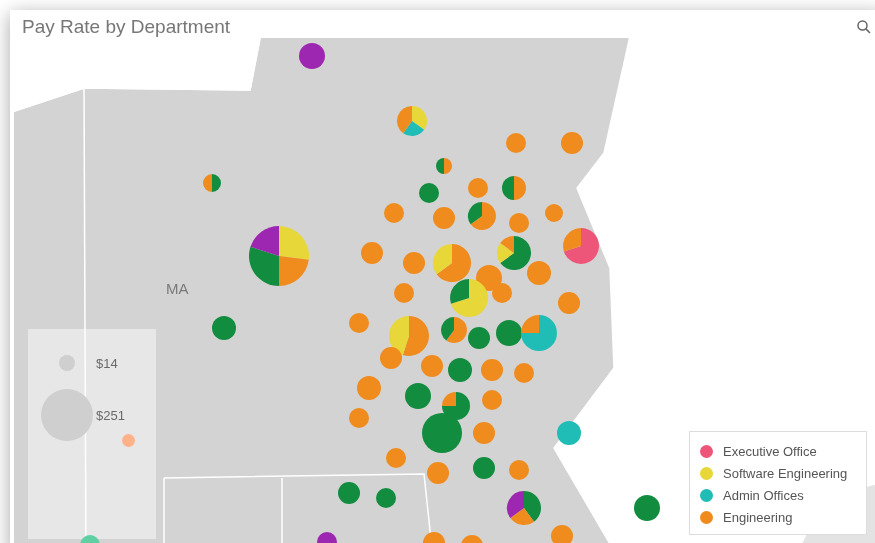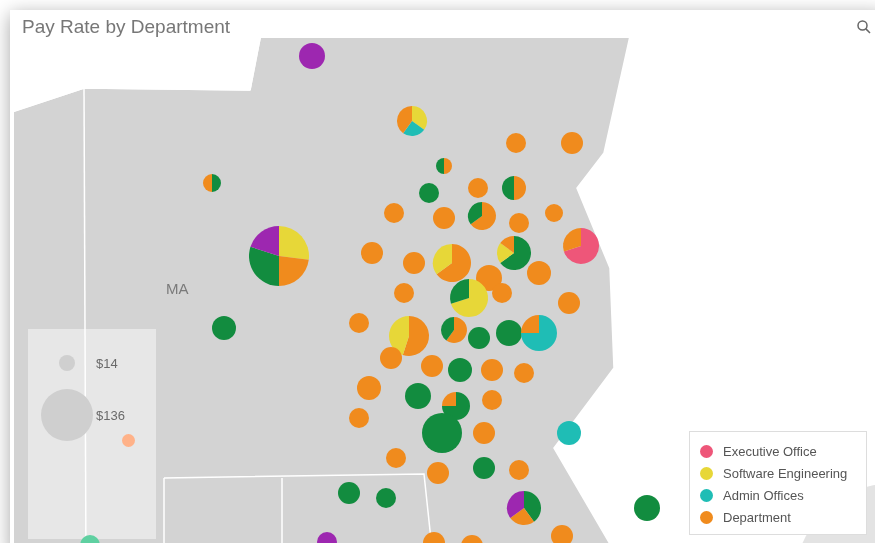--- a/index.html
+++ b/index.html
@@ -366,21 +366,21 @@
         <div class="size-row">
           <div class="size-circ-wrap">
             <div class="size-circ" style="width: 16px; height: 16px;"></div>
           </div>
           <div class="size-label">$14</div>
         </div>
         <div class="size-row">
           <div class="size-circ-wrap">
             <div class="size-circ" style="width: 52px; height: 52px;"></div>
           </div>
-          <div class="size-label">$136</div>
+          <div class="size-label">$251</div>
         </div>
       </div>
     <div class="mini-sample"></div>
 
     
     <div class="stray-dot" style="left:66px;bottom:-6px;width:20px;height:20px;background:#5fd0a1;"></div>
 
     
     <div class="color-legend" id="colorlegend">
         <div class="color-row">
@@ -390,17 +390,17 @@
         <div class="color-row">
           <div class="swatch" style="background: rgb(231, 215, 56);"></div>
           <div class="color-label">Software Engineering</div>
         </div>
         <div class="color-row">
           <div class="swatch" style="background: rgb(31, 189, 181);"></div>
           <div class="color-label">Admin Offices</div>
         </div>
         <div class="color-row">
           <div class="swatch" style="background: rgb(240, 139, 29);"></div>
-          <div class="color-label">Department</div>
+          <div class="color-label">Engineering</div>
         </div>
       </div>
   </div>
 </div>
 
 </body></html>

